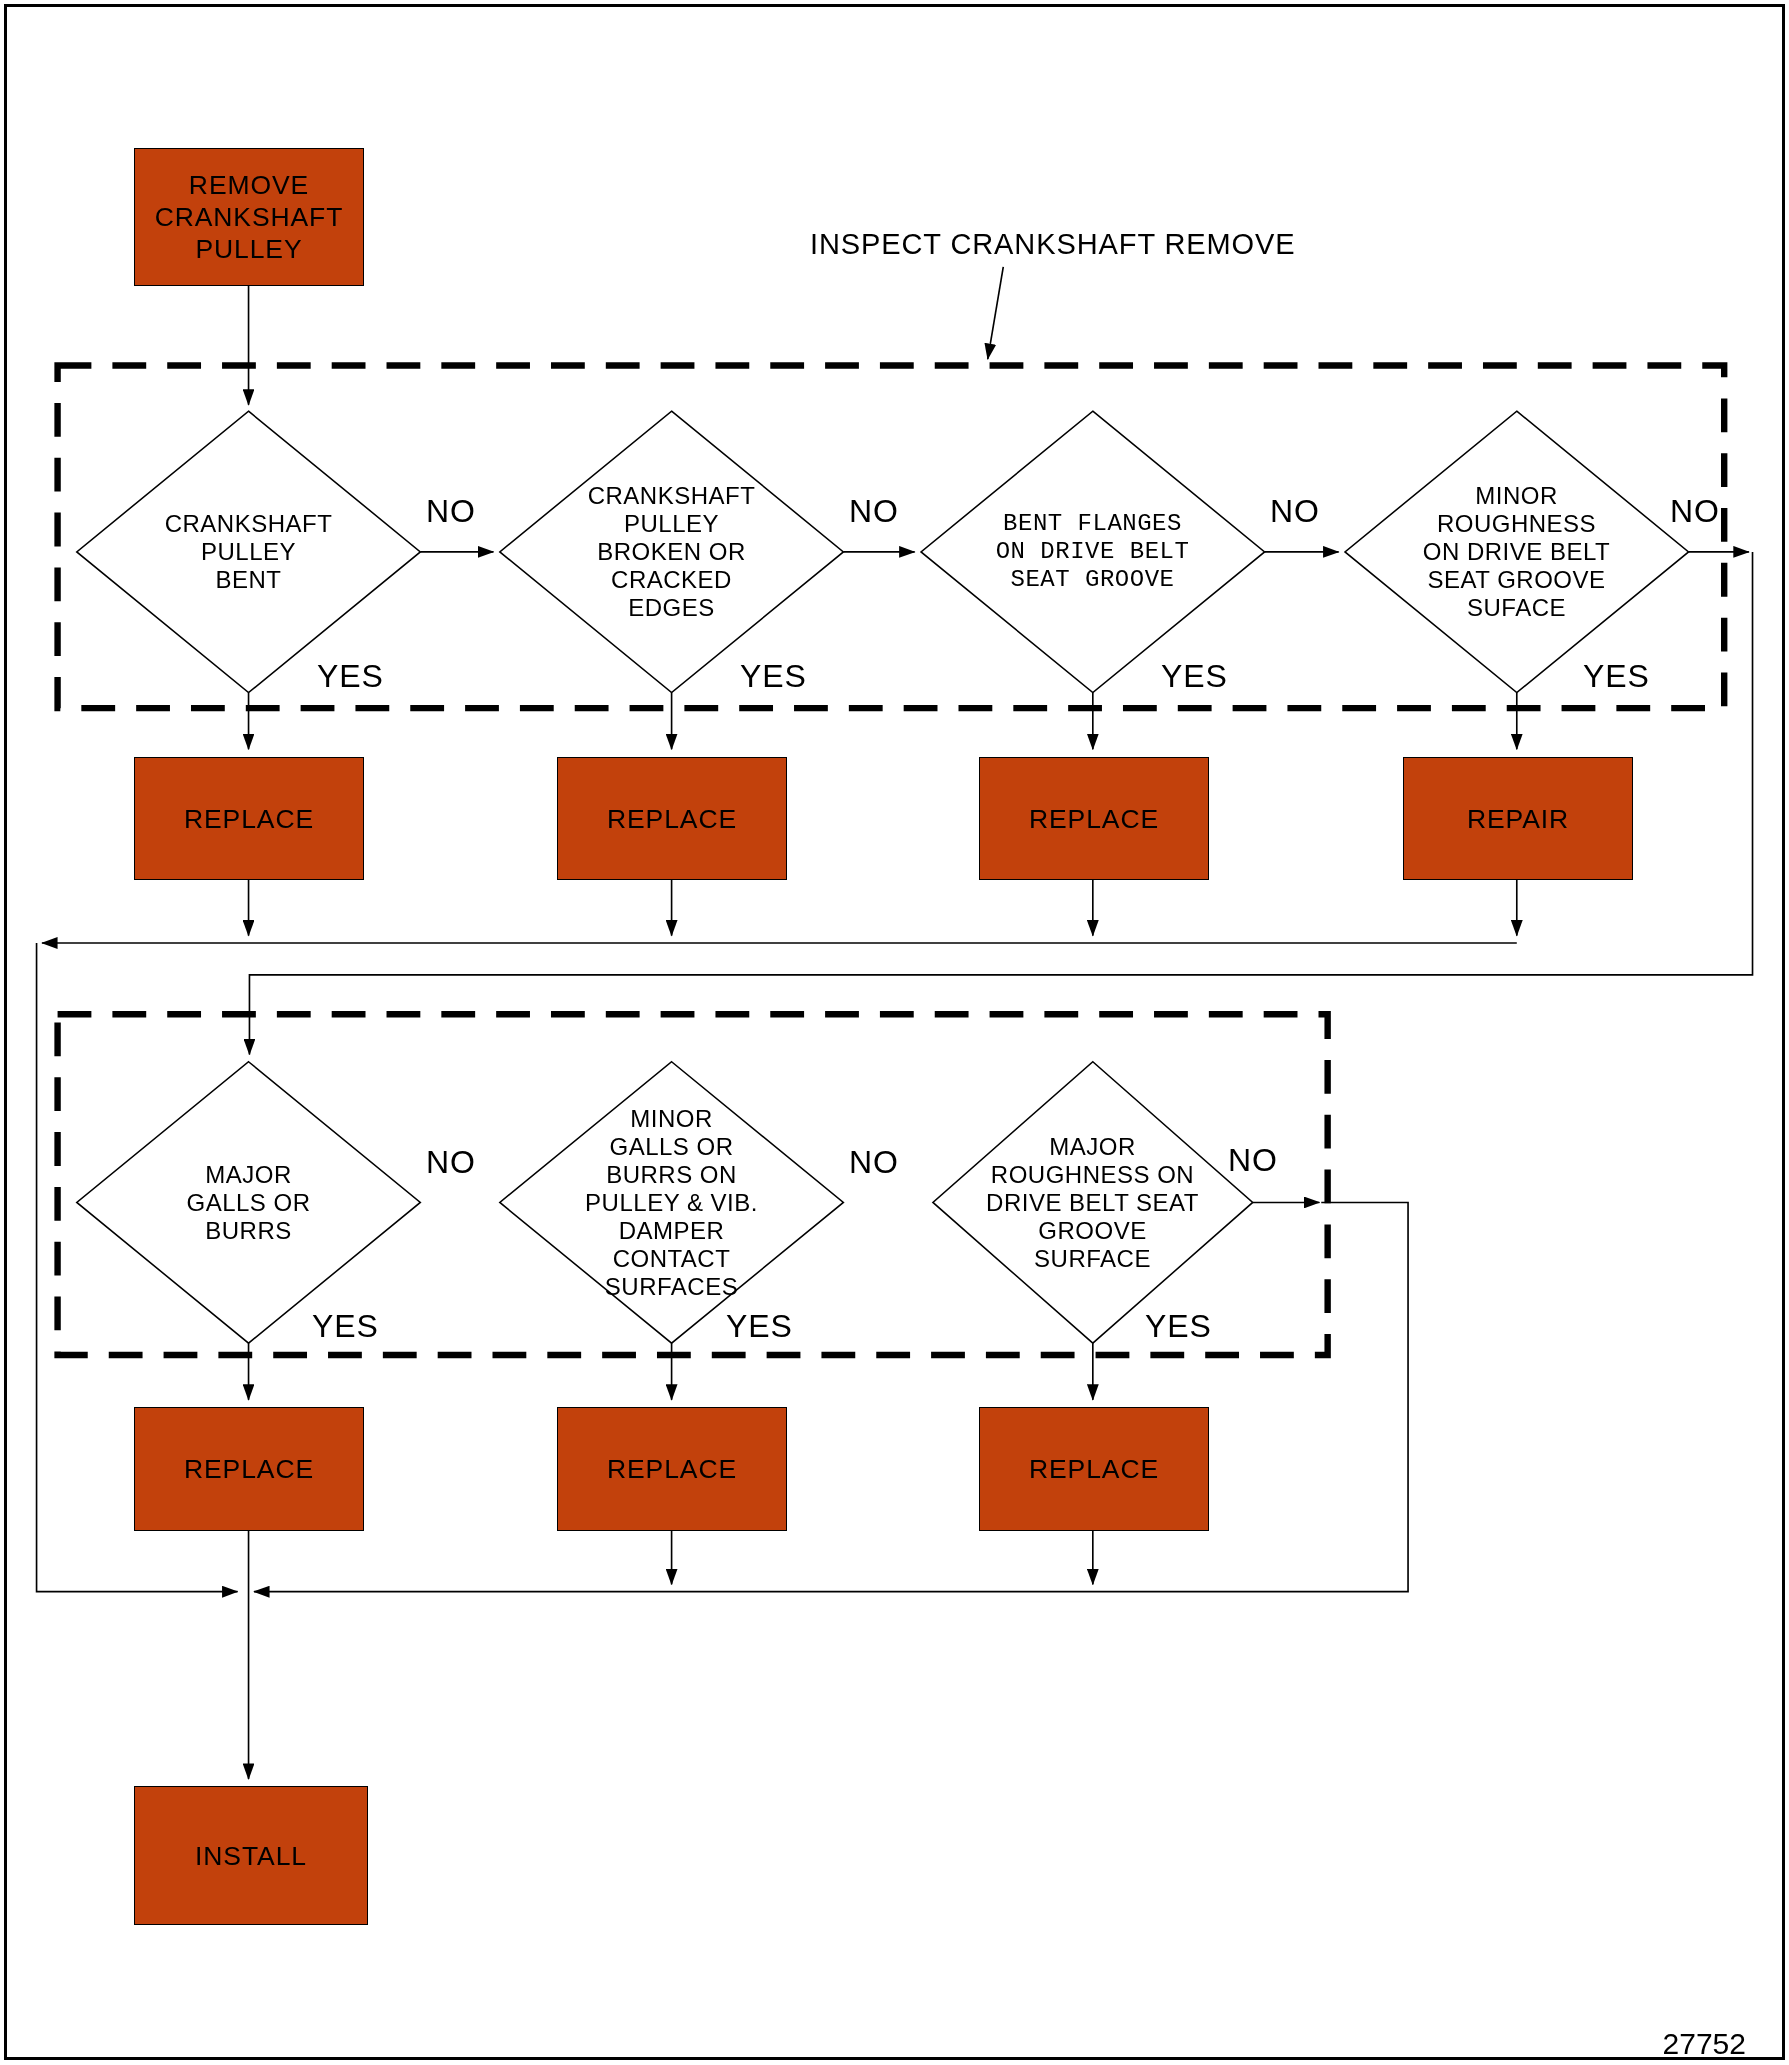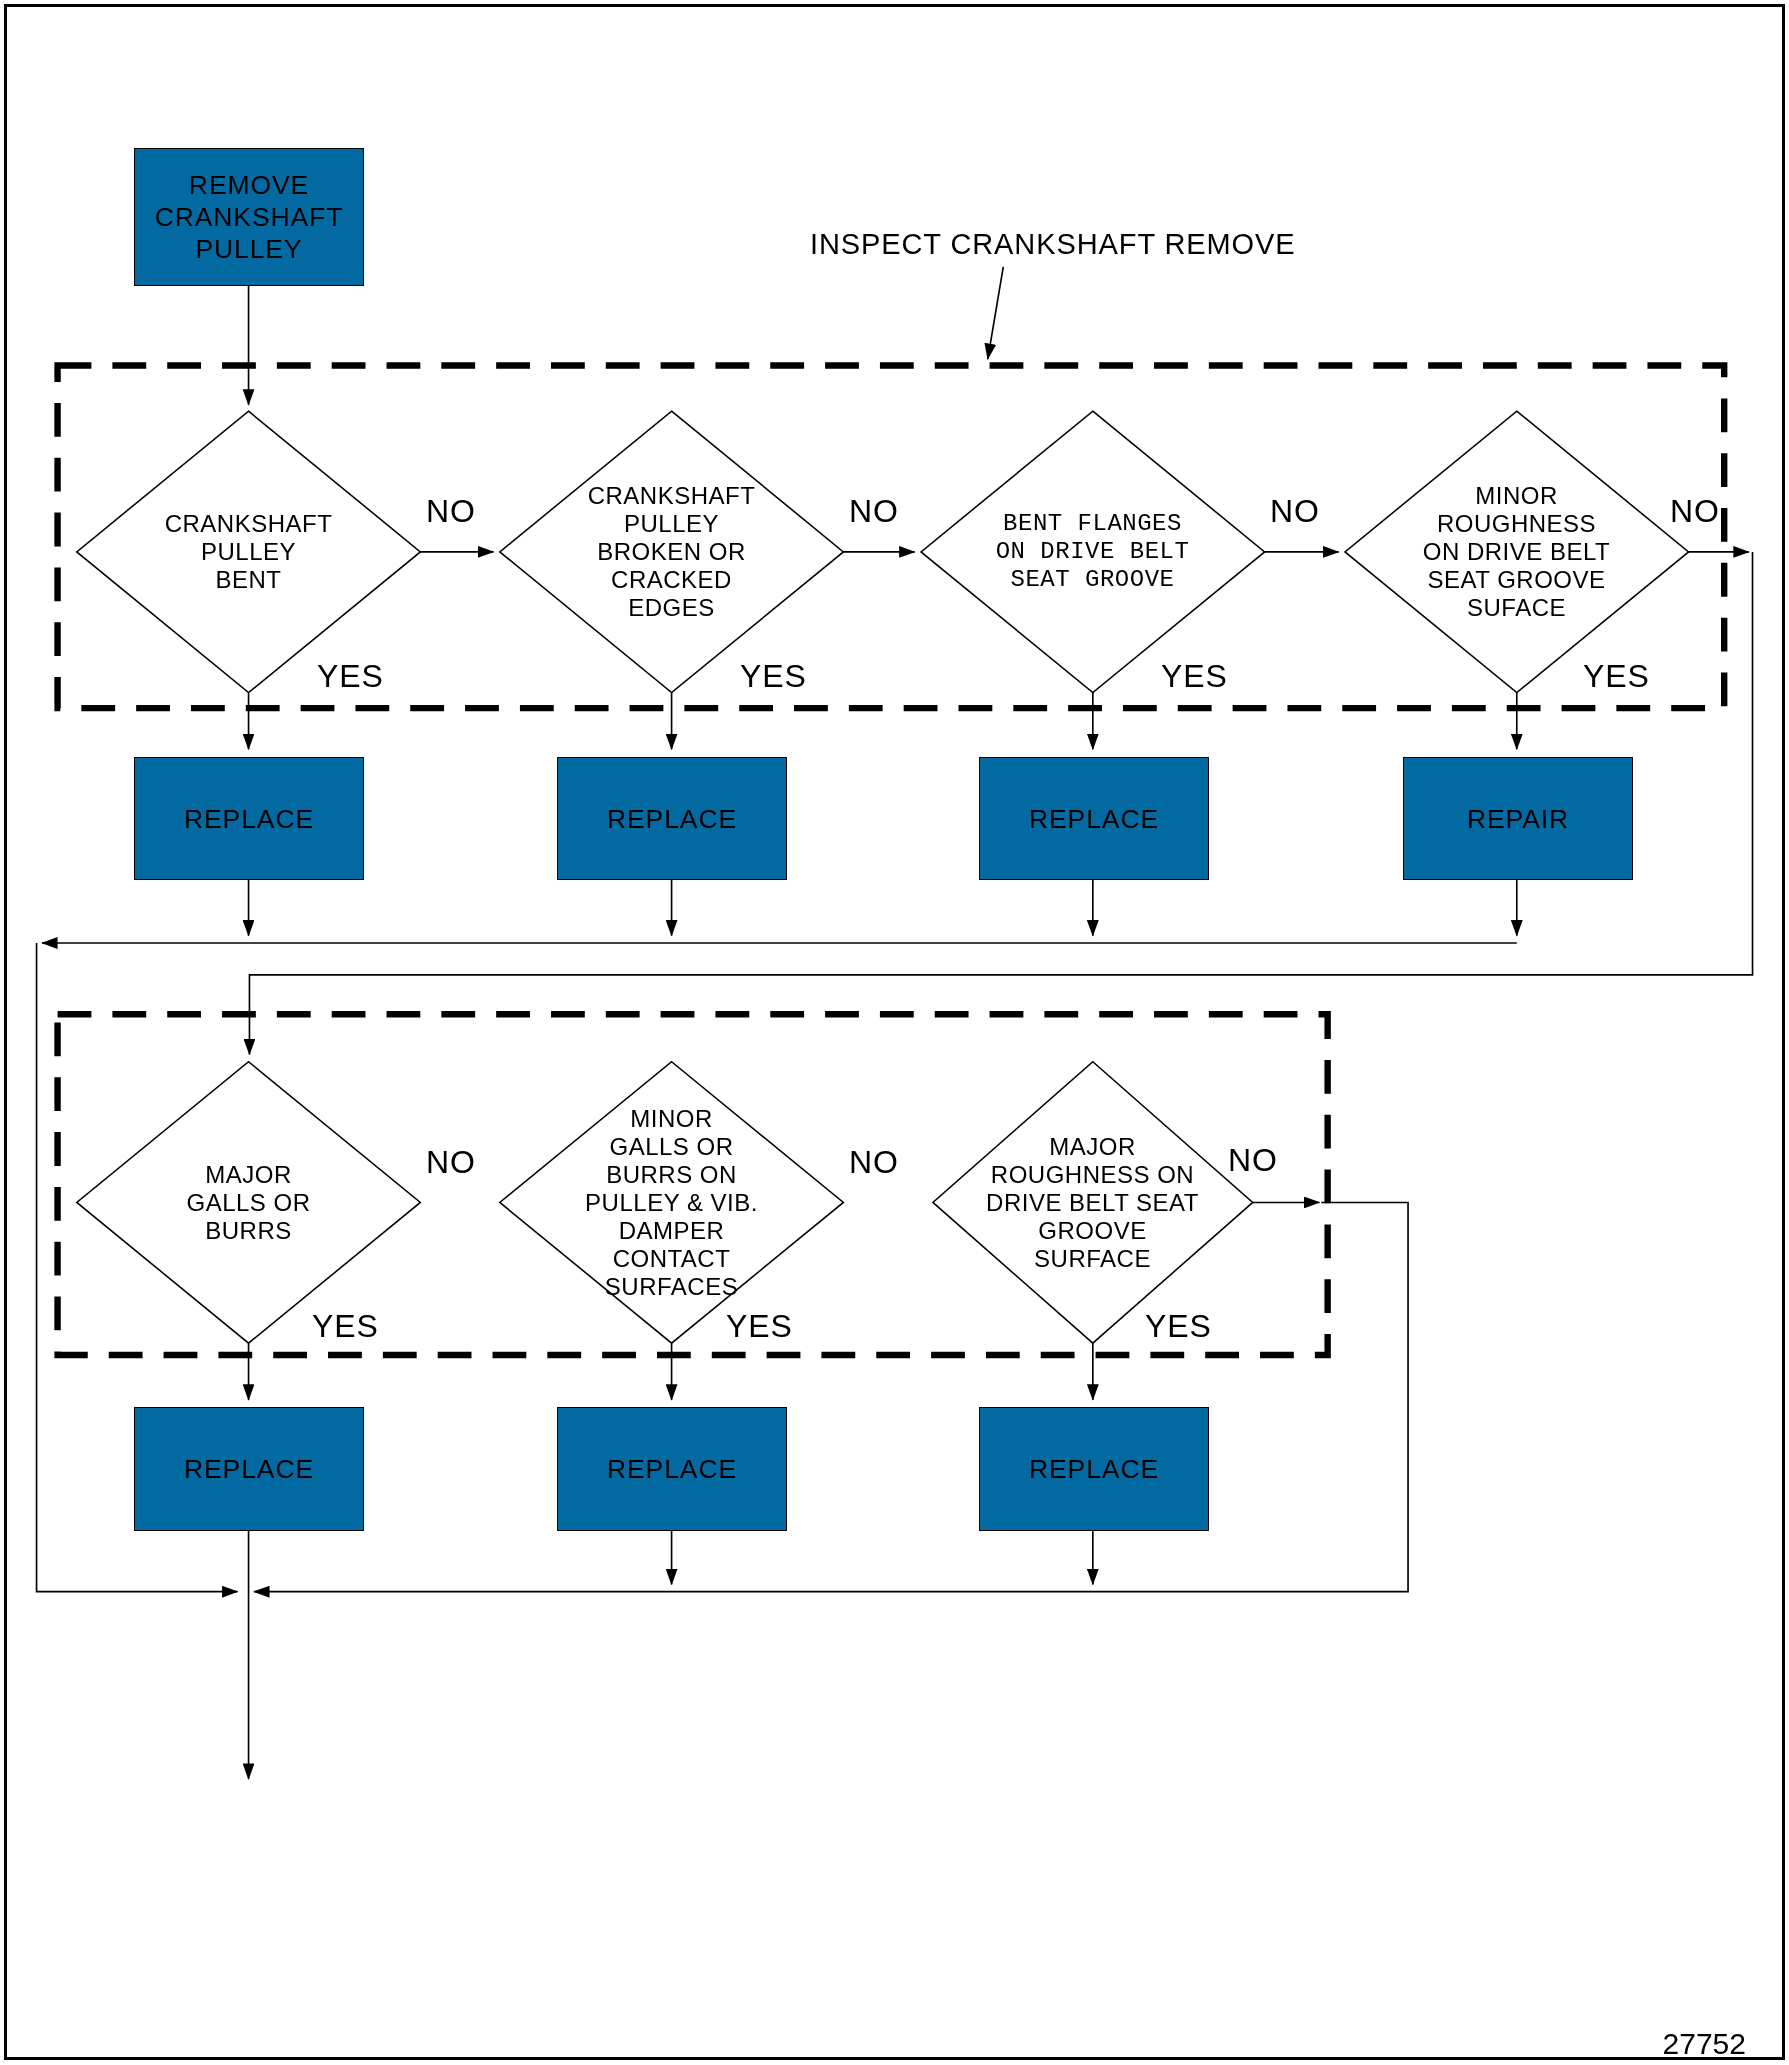--- a/index.html
+++ b/index.html
@@ -6,21 +6,21 @@
   .page{
     position:relative; width:1790px; height:2065px; background:#ffffff;
     font-family:"Liberation Sans", sans-serif; color:#000; overflow:hidden;
   }
   .frame{
     position:absolute; left:3.7px; top:3.7px; right:5.5px; bottom:5.5px;
     border:3.7px solid #000; pointer-events:none;
   }
   .wires{ position:absolute; left:0; top:0; width:1790px; height:2065px; }
   .pbox{
-    position:absolute; border:1.8px solid #000; background:#0369a1;
+    position:absolute; border:1.8px solid #000; background:#c2410c;
     display:flex; align-items:center; justify-content:center;
     text-align:center; white-space:pre-line;
     font-size:26.5px; line-height:32px; letter-spacing:0.9px;
   }
   .dtext{
     position:absolute; width:311px; height:256px;
     display:flex; align-items:center; justify-content:center;
     text-align:center; white-space:pre-line;
     font-size:24px; line-height:28px; letter-spacing:0.5px;
   }
@@ -102,20 +102,21 @@
 
   <div class="pbox" style="left:134px;top:757px;width:228px;height:121px;">REPLACE</div>
   <div class="pbox" style="left:557px;top:757px;width:228px;height:121px;">REPLACE</div>
   <div class="pbox" style="left:979px;top:757px;width:228px;height:121px;">REPLACE</div>
   <div class="pbox" style="left:1403px;top:757px;width:228px;height:121px;">REPAIR</div>
 
   <div class="pbox" style="left:134px;top:1407px;width:228px;height:122px;">REPLACE</div>
   <div class="pbox" style="left:557px;top:1407px;width:228px;height:122px;">REPLACE</div>
   <div class="pbox" style="left:979px;top:1407px;width:228px;height:122px;">REPLACE</div>
 
+  <div class="pbox" style="left:134px;top:1786px;width:232px;height:137px;">INSTALL</div>
 
   <div class="dtext" style="left:93px;top:424px;">CRANKSHAFT
 PULLEY
 BENT</div>
   <div class="dtext" style="left:516px;top:424px;">CRANKSHAFT
 PULLEY
 BROKEN OR
 CRACKED
 EDGES</div>
   <div class="dtext" style="left:937px;top:424px;font-family:Liberation Mono, monospace;">BENT FLANGES

